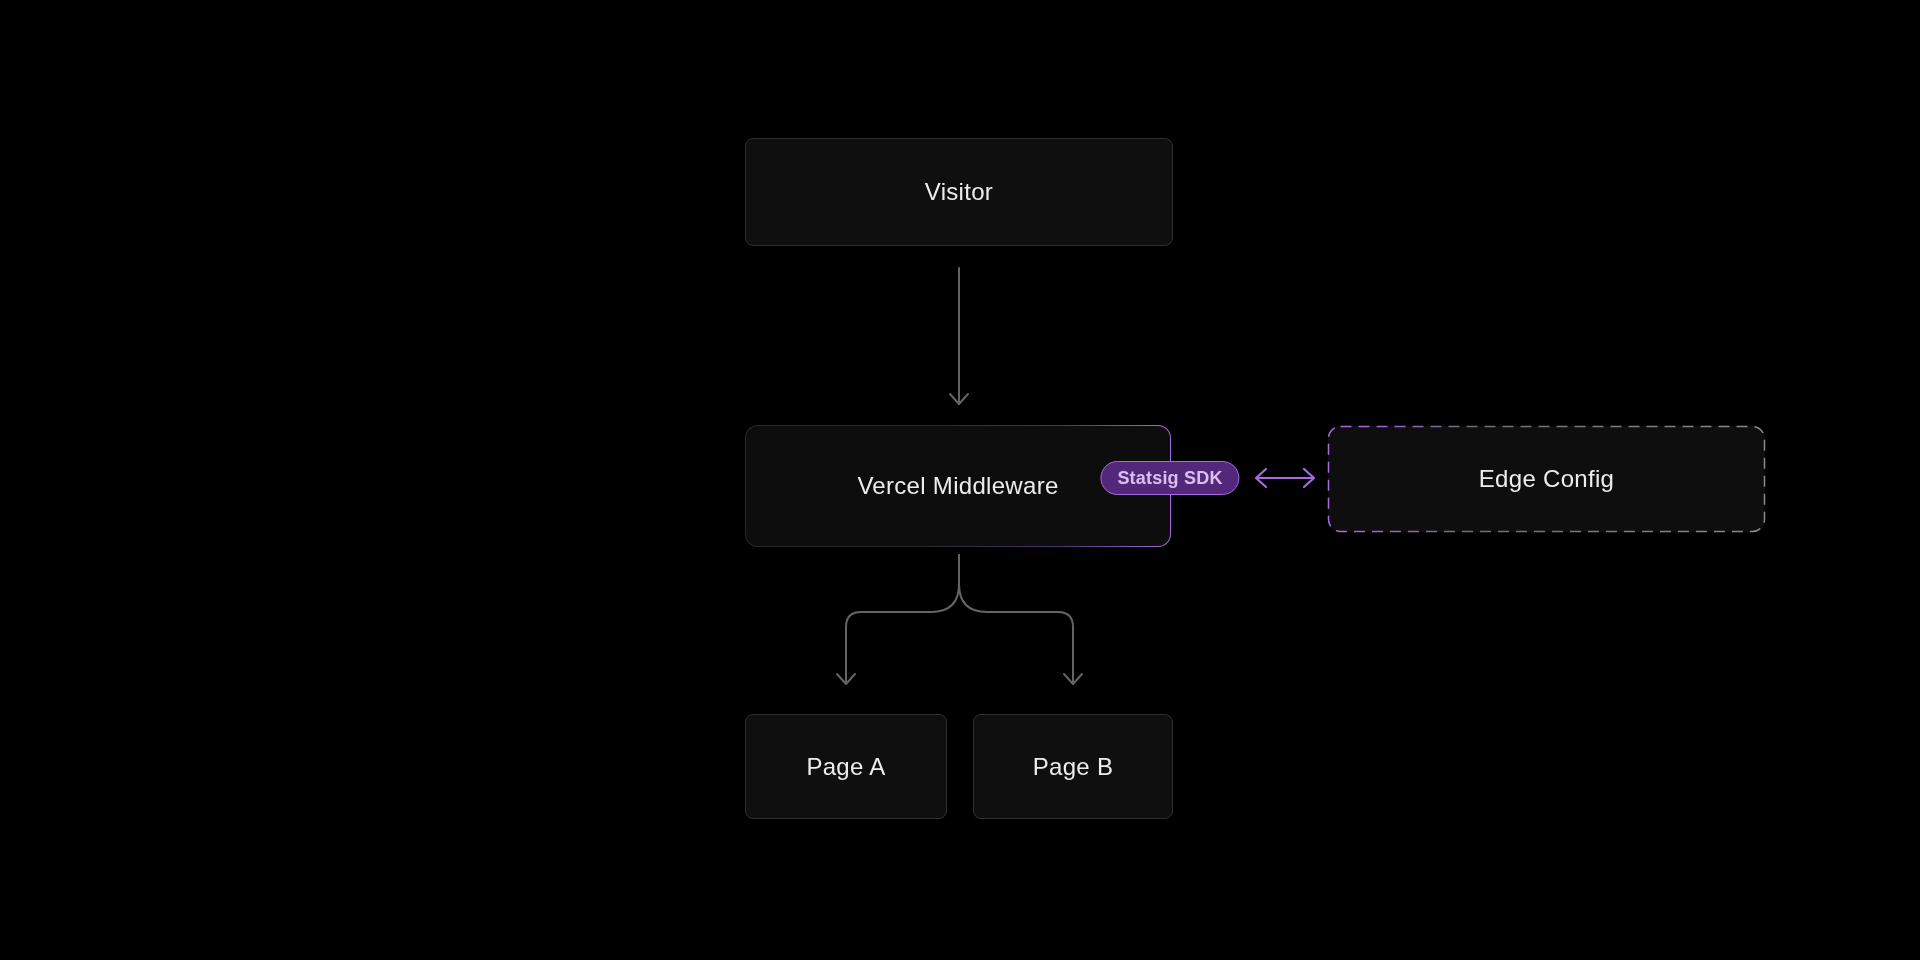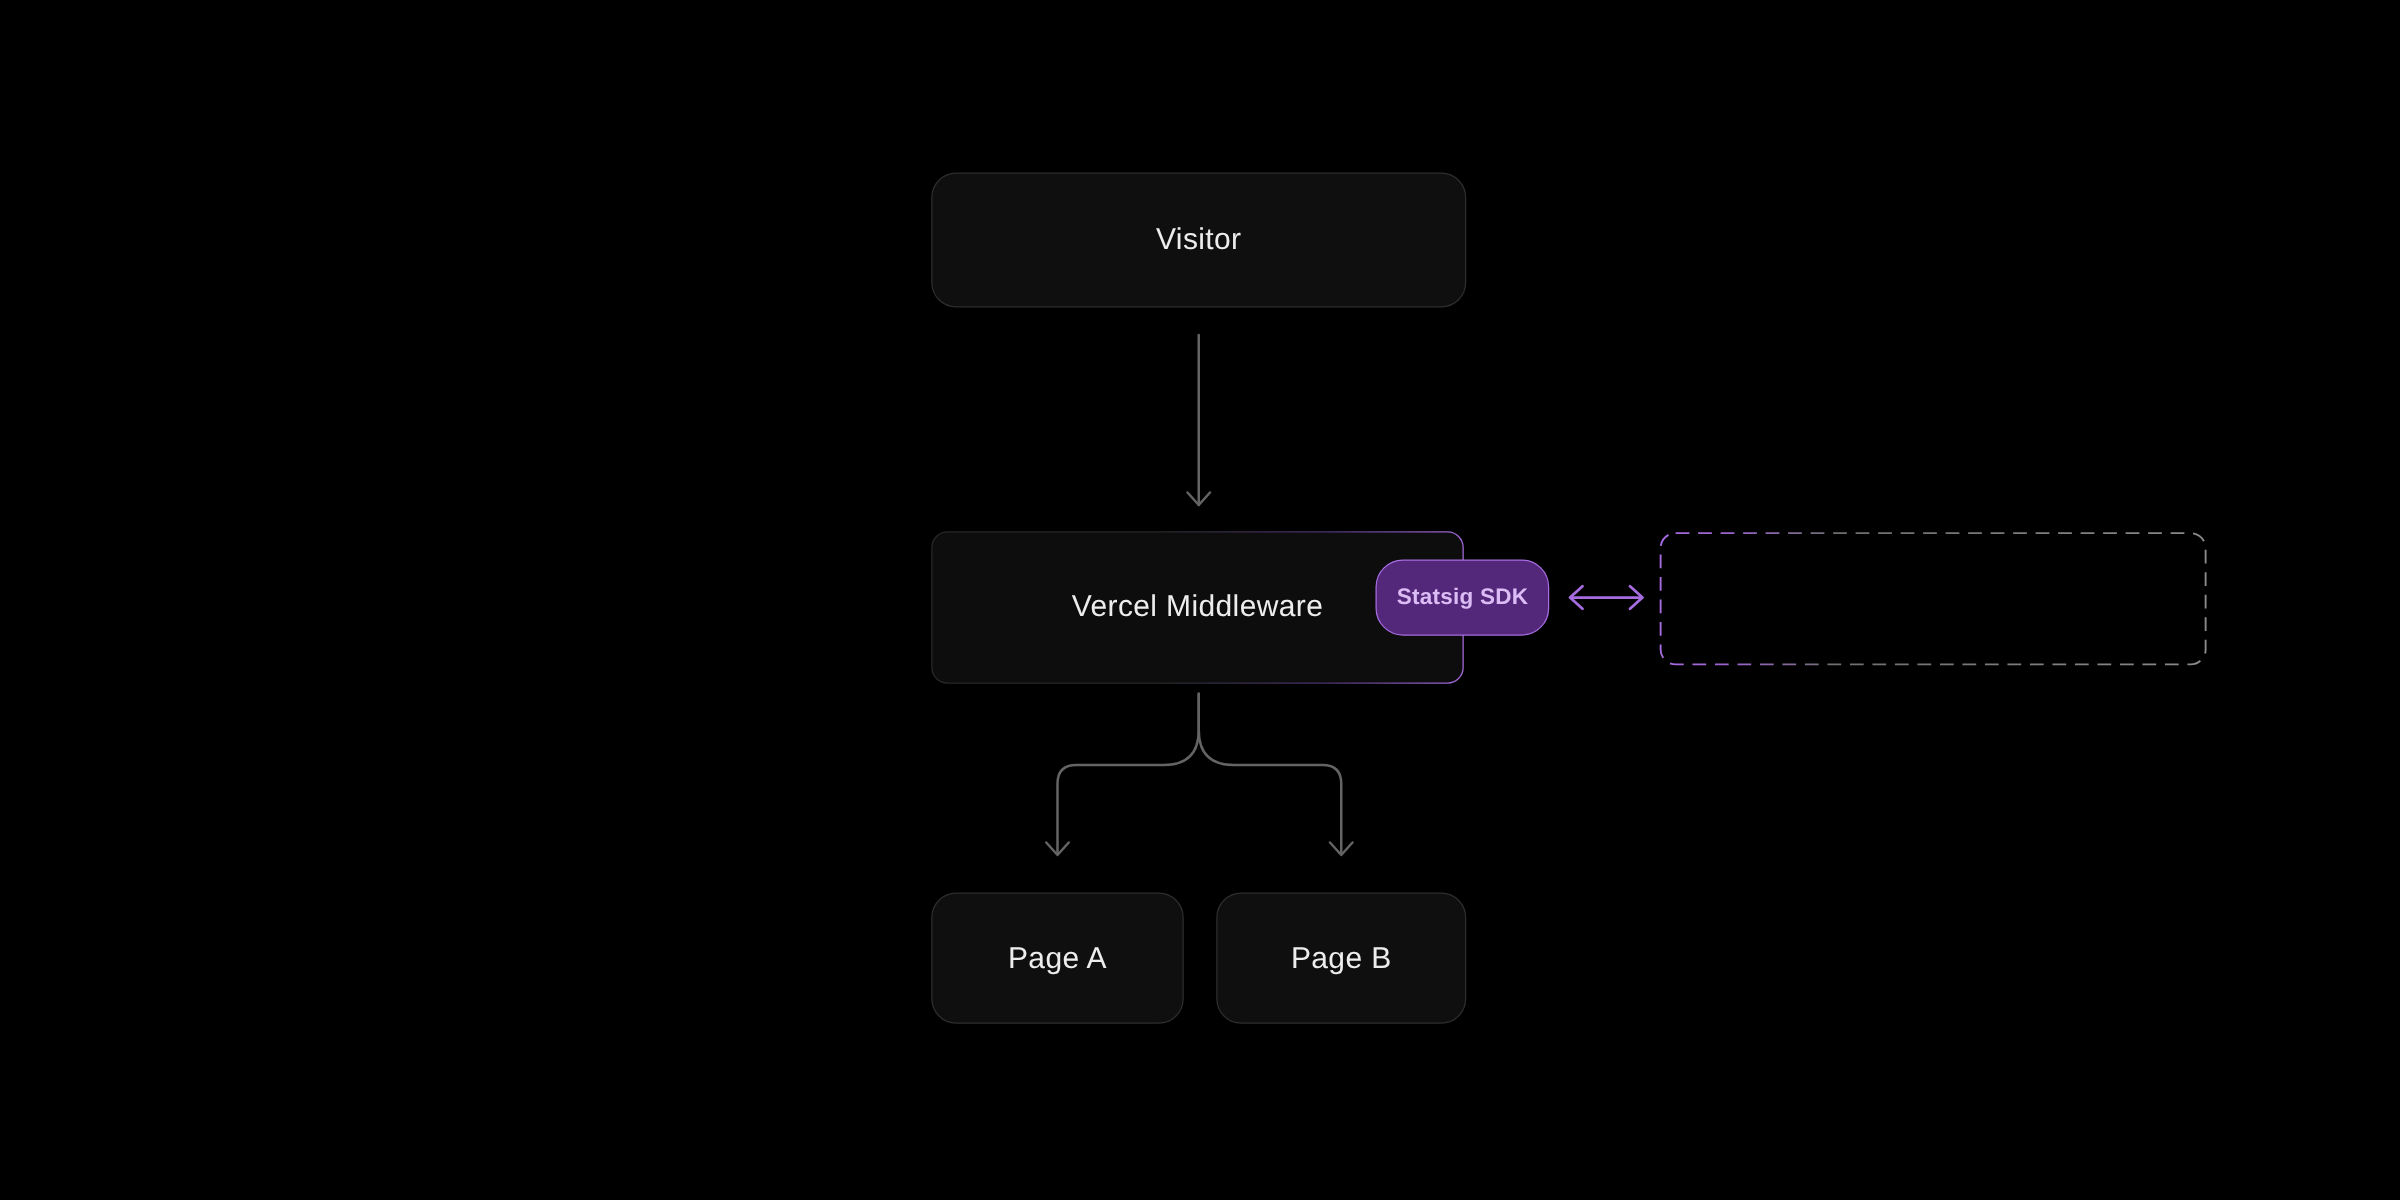--- a/index.html
+++ b/index.html
@@ -16,21 +16,21 @@
     width: 1920px;
     height: 960px;
     background: var(--background, #000000);
   }
   
   .node {
     position: absolute;
     box-sizing: border-box;
     background: var(--node-fill, #0f0f0f);
     border: 1px solid var(--node-border, #2e2e2e);
-    border-radius: 20px;
+    border-radius: 8px;
     display: flex;
     align-items: center;
     justify-content: center;
   }
   .node-label {
     color: var(--label-color, #ededed);
     font-size: 24px;
     font-weight: 400;
     letter-spacing: 0.3px;
     white-space: nowrap;
@@ -66,21 +66,21 @@
     border: none;
     background: #0e0e0e;
     border-radius: 12px;
   }
 
   
   #statsig-badge {
     position: absolute;
     left: 1170px; top: 478px;
     transform: translate(-50%, -50%);
-    height: 61px;
+    height: 34px;
     padding: 0 16px;
     box-sizing: border-box;
     background: var(--badge-fill, #53287a);
     border: 1.5px solid var(--accent-purple, #a76ce0);
     border-radius: 22px;
     display: flex;
     align-items: center;
     justify-content: center;
     z-index: 5;
   }
@@ -110,20 +110,23 @@
   <div class="node" id="node-visitor">
     <span class="node-label">Visitor</span>
   </div>
 
   <div id="node-middleware-wrap">
     <div id="node-middleware">
       <span class="node-label">Vercel Middleware</span>
     </div>
   </div>
 
+  <div class="node" id="node-edge-config">
+    <span class="node-label">Edge Config</span>
+  </div>
 
   <div class="node" id="node-page-b">
     <span class="node-label">Page B</span>
   </div>
 
   <div class="node" id="node-page-a">
     <span class="node-label">Page A</span>
   </div>
 
   <div id="statsig-badge">

